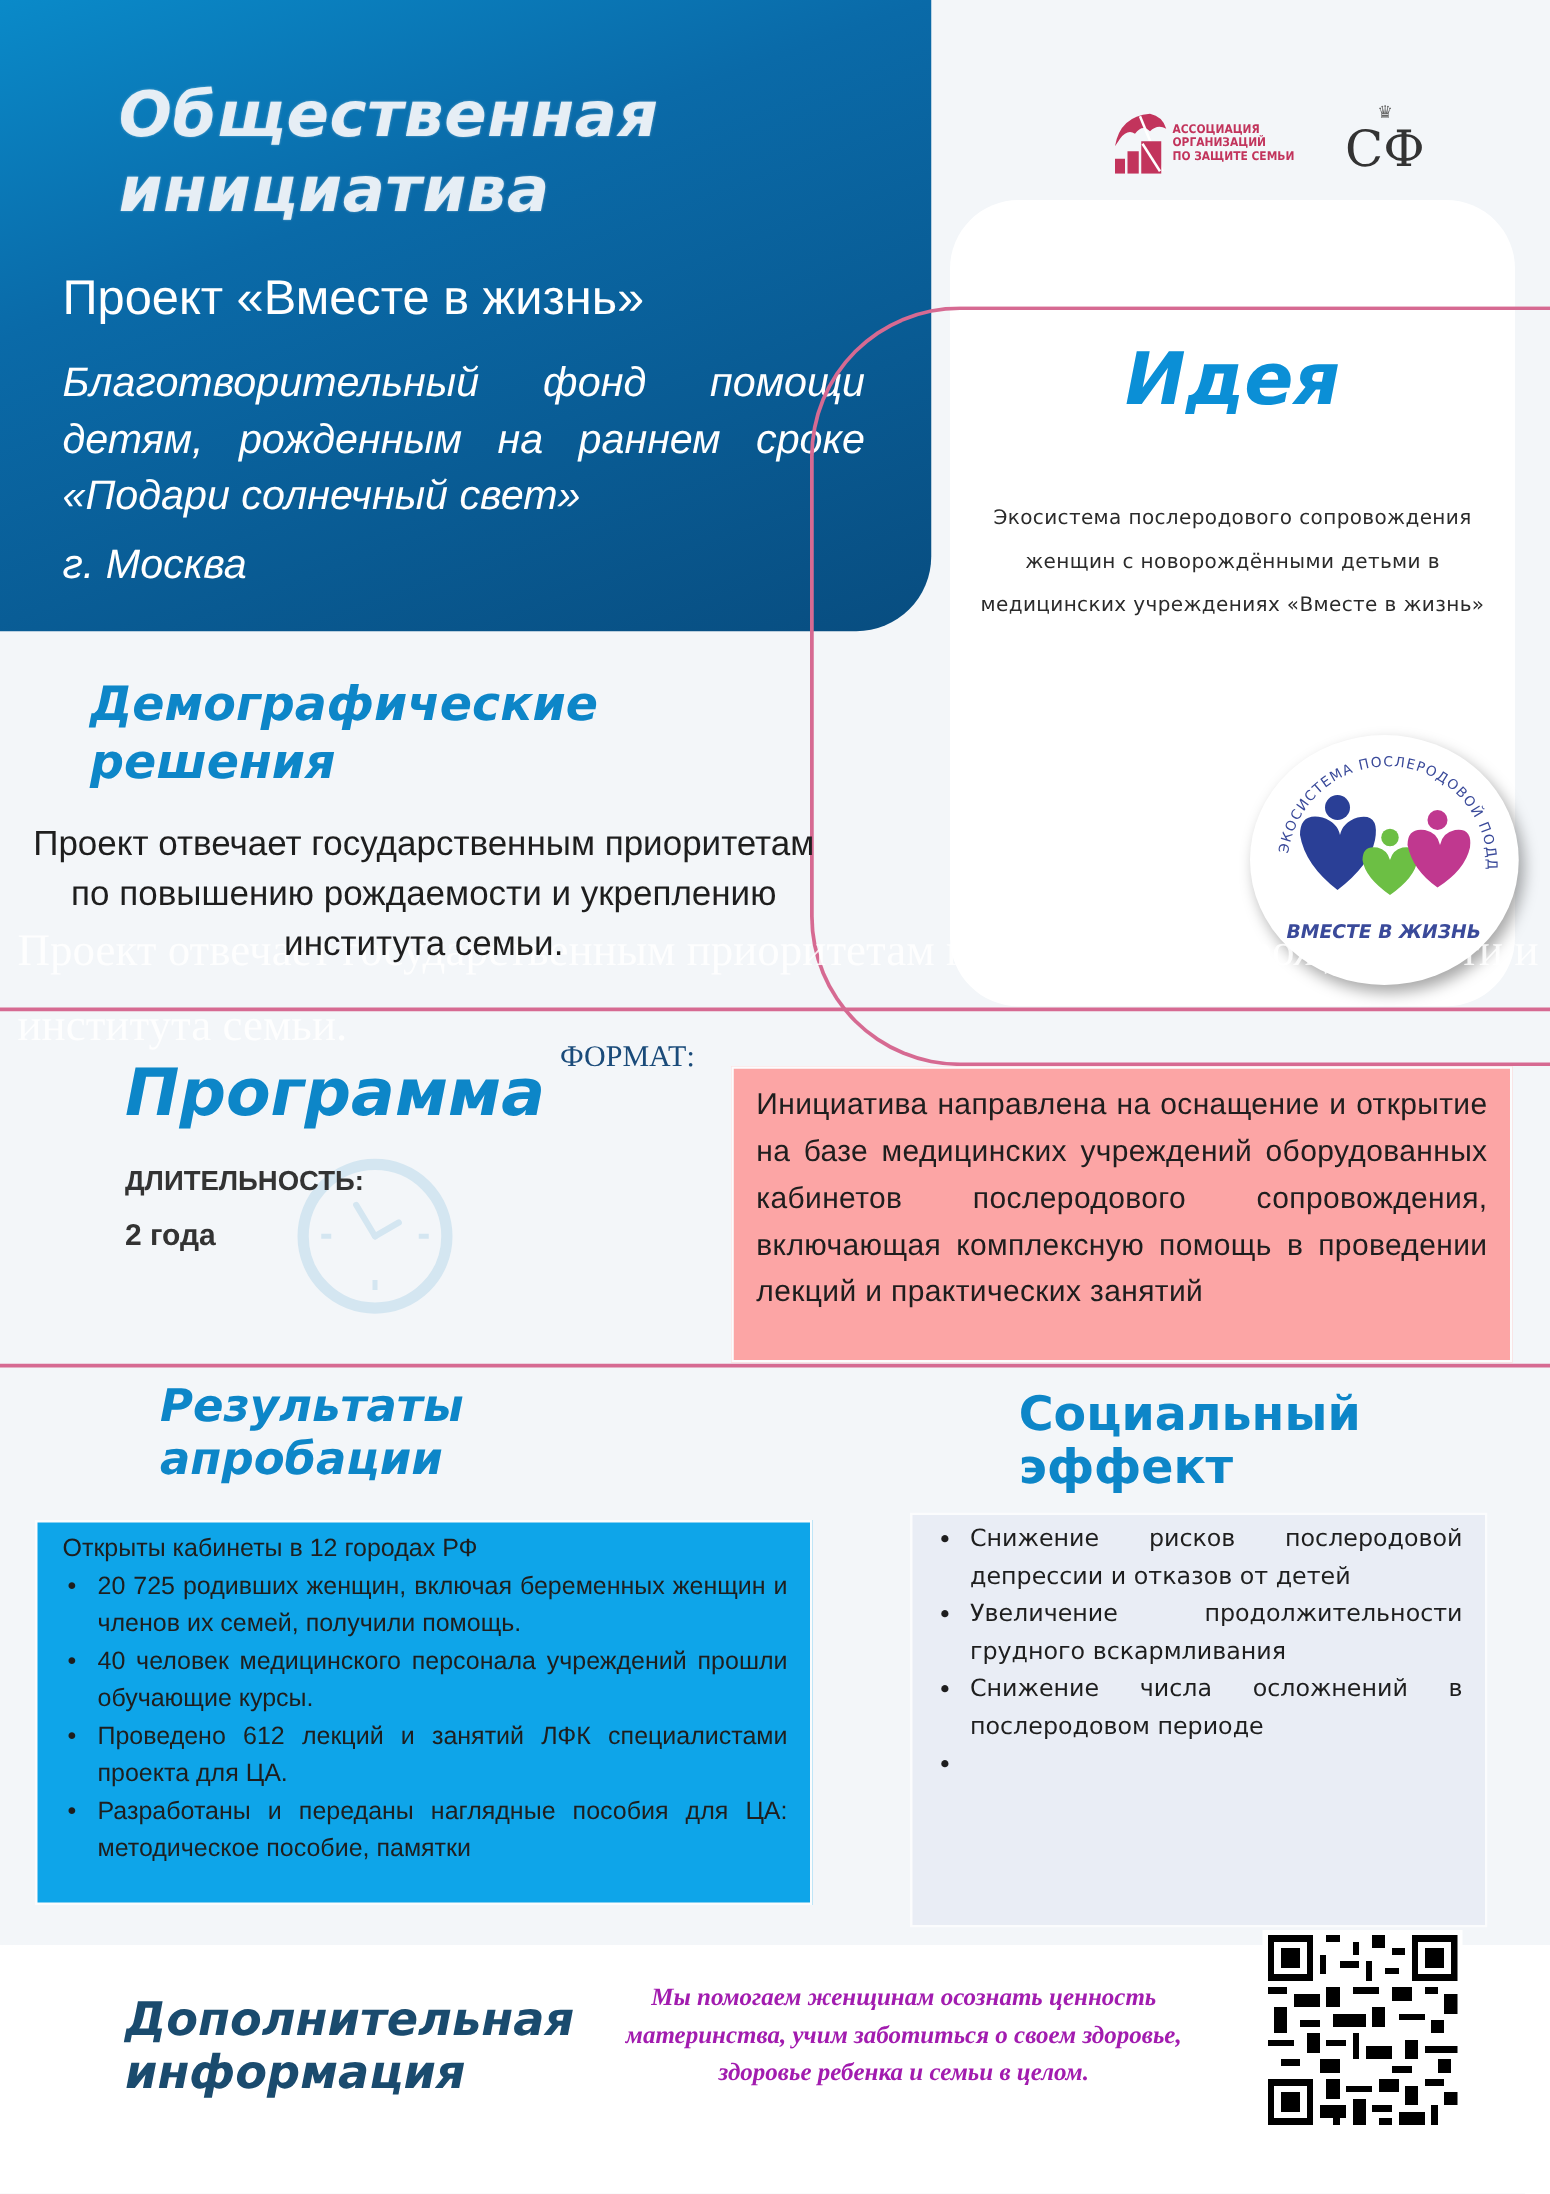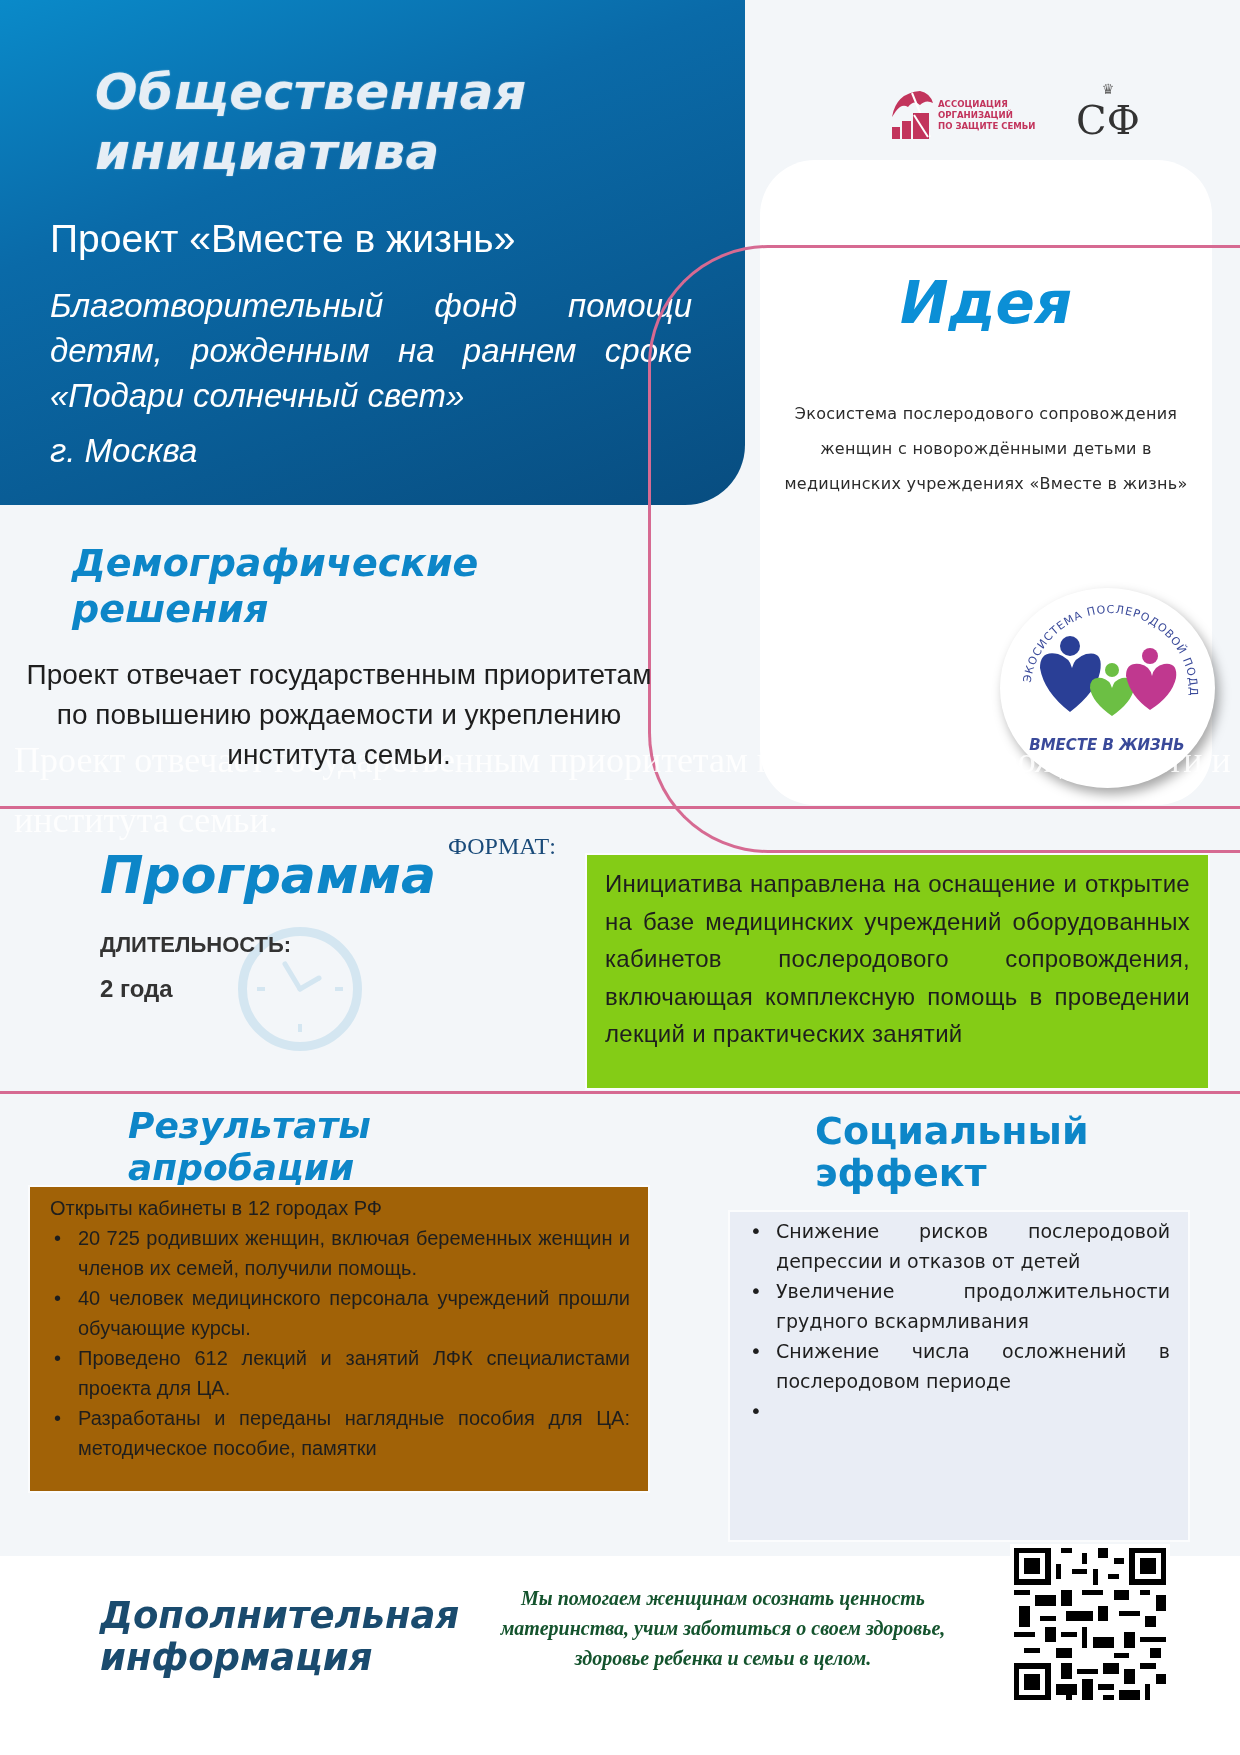--- a/index.html
+++ b/index.html
@@ -115,37 +115,37 @@
   }
   .duration-value {
     left: 100px; top: 975px; font-size: 24px; font-weight: bold; color: #333;
   }
   .clock {
     left: 238px; top: 927px; width: 124px; height: 124px;
     border: 9px solid #d4e6f1; border-radius: 50%;
   }
   .format-box {
     left: 585px; top: 853px; width: 625px; height: 237px;
-    background: #84cc16; border: 2px solid #fbfcfd;
+    background: #fca5a5; border: 2px solid #fbfcfd;
     padding: 10px 18px 0 18px;
   }
   .format-text {
     font-size: 24px; line-height: 37.5px; color: #1e1e1e;
     text-align: justify; text-align-last: left; letter-spacing: 0.3px;
   }
 
   
   .results-title {
     left: 128px; top: 1105px;
     color: #0d86c8; font-family: "DejaVu Sans", sans-serif;
     font-style: italic; font-weight: bold; font-size: 36px; line-height: 42px;
   }
   .results-box {
-    left: 28px; top: 1185px; width: 622px; height: 308px;
-    background: #a16207; border: 2px solid #fbfcfd;
+    left: 28px; top: 1216px; width: 622px; height: 308px;
+    background: #0ea5e9; border: 2px solid #fbfcfd;
     padding: 6px 18px 0 20px;
   }
   .results-intro { font-size: 20px; line-height: 30px; color: #1e1e1e; }
   .bullets { list-style: none; }
   .bullets li {
     position: relative; padding-left: 28px;
     font-size: 20px; line-height: 30px; color: #1e1e1e;
     text-align: justify; text-align-last: left;
   }
   .bullets li .dot {
@@ -171,21 +171,21 @@
   
   .footer { left: 0; top: 1556px; width: 1240px; height: 199px; background: #ffffff; }
   .more-title {
     left: 100px; top: 1595px;
     color: #1a4b6e; font-family: "DejaVu Sans", sans-serif;
     font-style: italic; font-weight: bold; font-size: 37px; line-height: 42px;
   }
   .mission {
     left: 478px; top: 1583px; width: 490px; text-align: center;
     font-family: "Liberation Serif", serif; font-style: italic; font-weight: bold;
-    font-size: 20px; line-height: 30px; color: #14532d;
+    font-size: 20px; line-height: 30px; color: #a21caf;
   }
   .qr { left: 1010px; top: 1544px; width: 160px; height: 160px; background: #fff; padding: 4px; }
 </style>
 </head>
 <body>
 
 <div class="abs hero"></div>
 <div class="abs hero-title">
   <div>Общественная</div>
   <div>инициатива</div>

